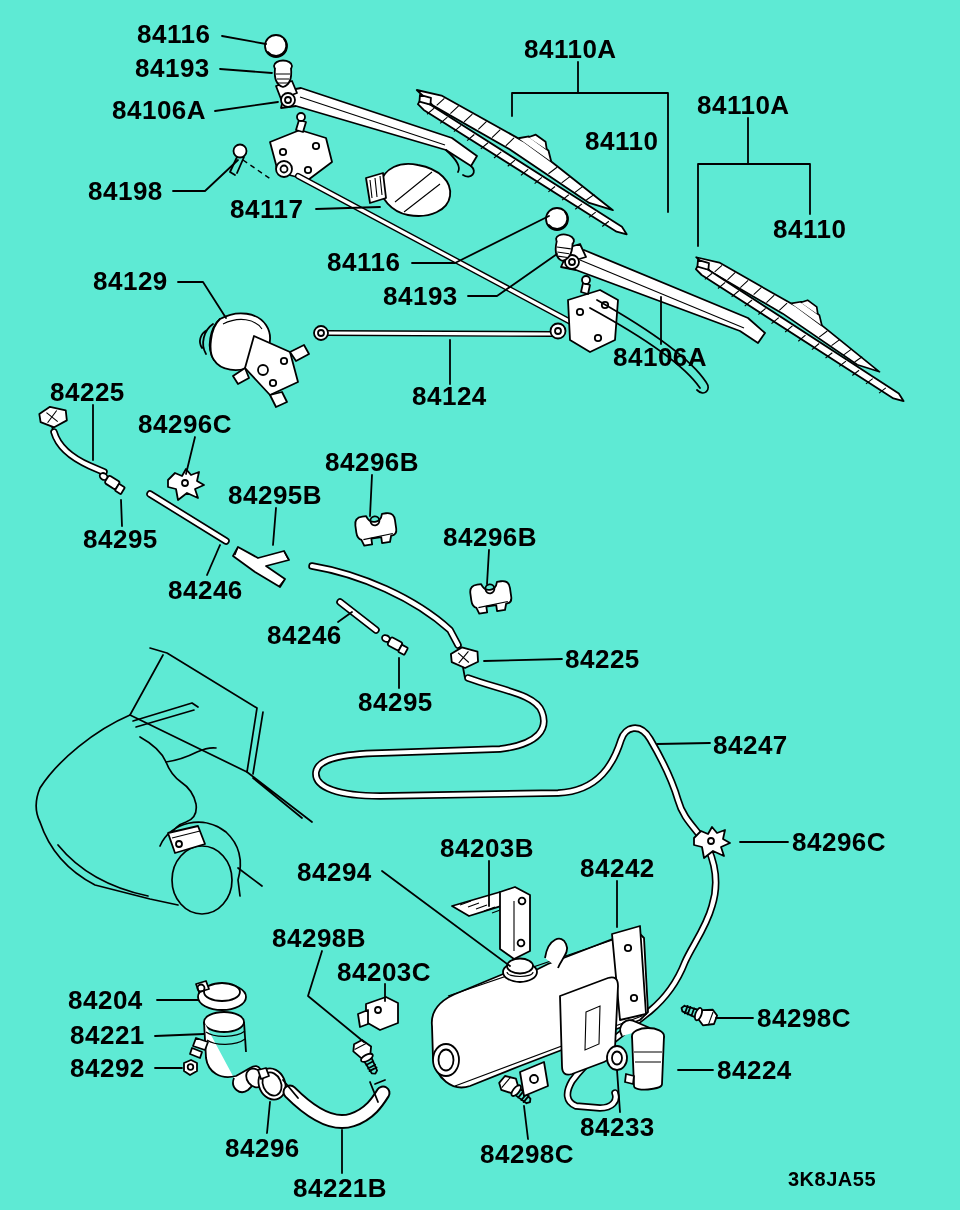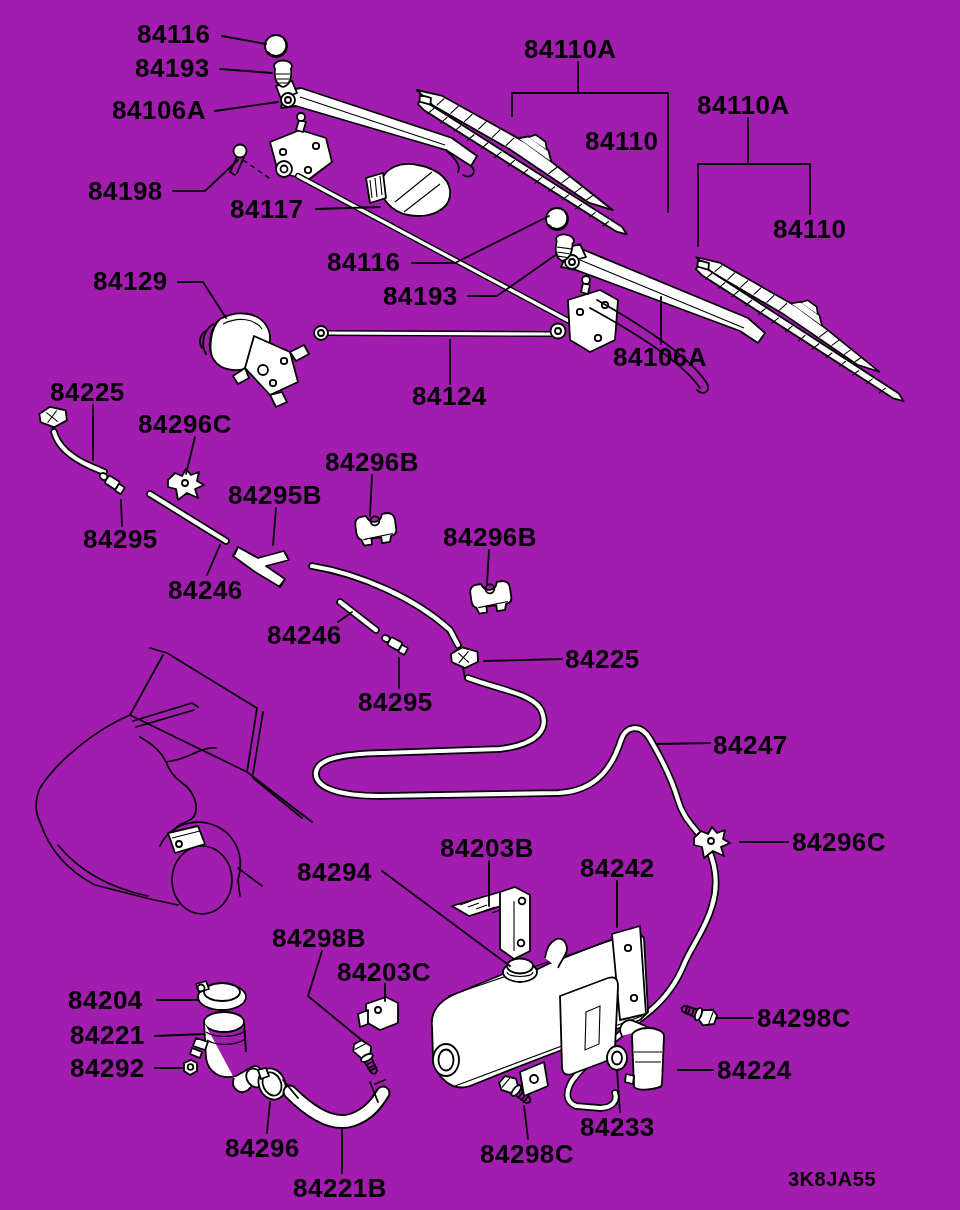--- a/index.html
+++ b/index.html
@@ -1,16 +1,16 @@
 <!DOCTYPE html>
 <html><head>
 <meta charset="utf-8">
 <style>
   html,body{margin:0;padding:0;background:#fff;}
-  .stage{position:relative;width:960px;height:1210px;background:#a21caf;overflow:hidden;}
+  .stage{position:relative;width:960px;height:1210px;background:#5eead4;overflow:hidden;}
   svg{display:block;}
   .lbl{font-family:"Liberation Sans",sans-serif;font-weight:bold;font-size:26px;fill:#000;letter-spacing:0.5px;}
   .lbl.code{font-size:20px;letter-spacing:0.5px;}
   .ldr{fill:none;stroke:#000;stroke-width:1.8;stroke-linecap:round;stroke-linejoin:round;}
   .ln{fill:none;stroke:#000;stroke-width:1.8;stroke-linejoin:round;stroke-linecap:round;}
   .lnF{fill:#fff;stroke:#000;stroke-width:1.8;stroke-linejoin:round;}
   .thin{fill:none;stroke:#000;stroke-width:1.1;}
   .tO{fill:none;stroke:#000;stroke-width:7.5;stroke-linecap:round;stroke-linejoin:round;}
   .tI{fill:none;stroke:#fff;stroke-width:4.2;stroke-linecap:round;stroke-linejoin:round;}
   .tOs{fill:none;stroke:#000;stroke-width:6;stroke-linecap:round;}

